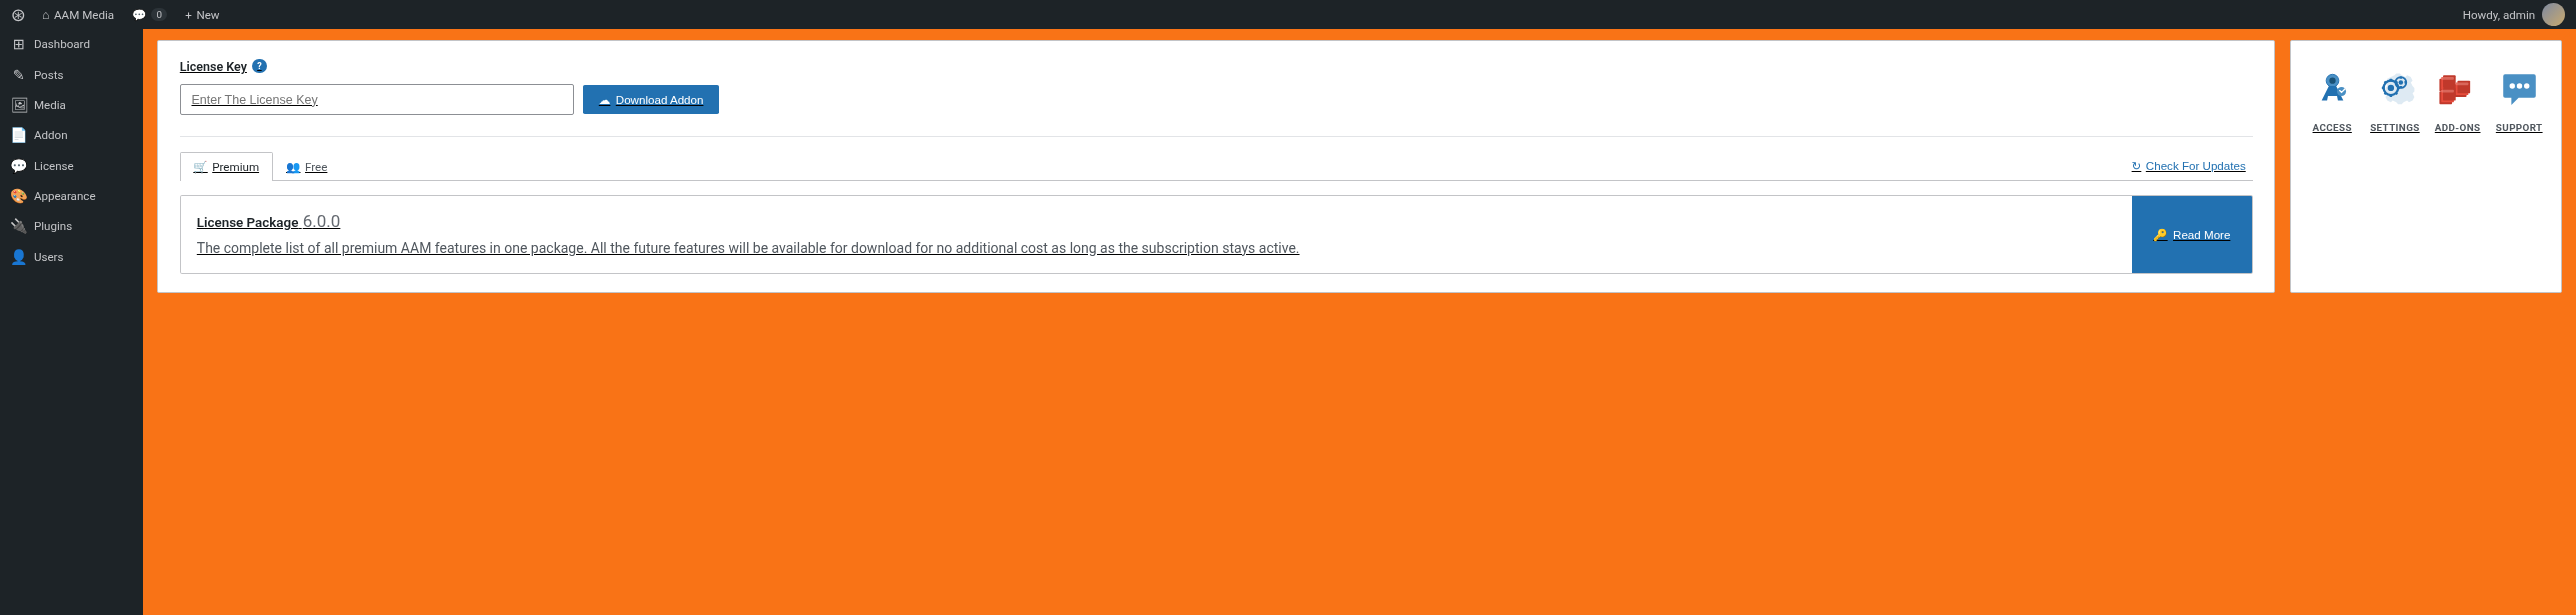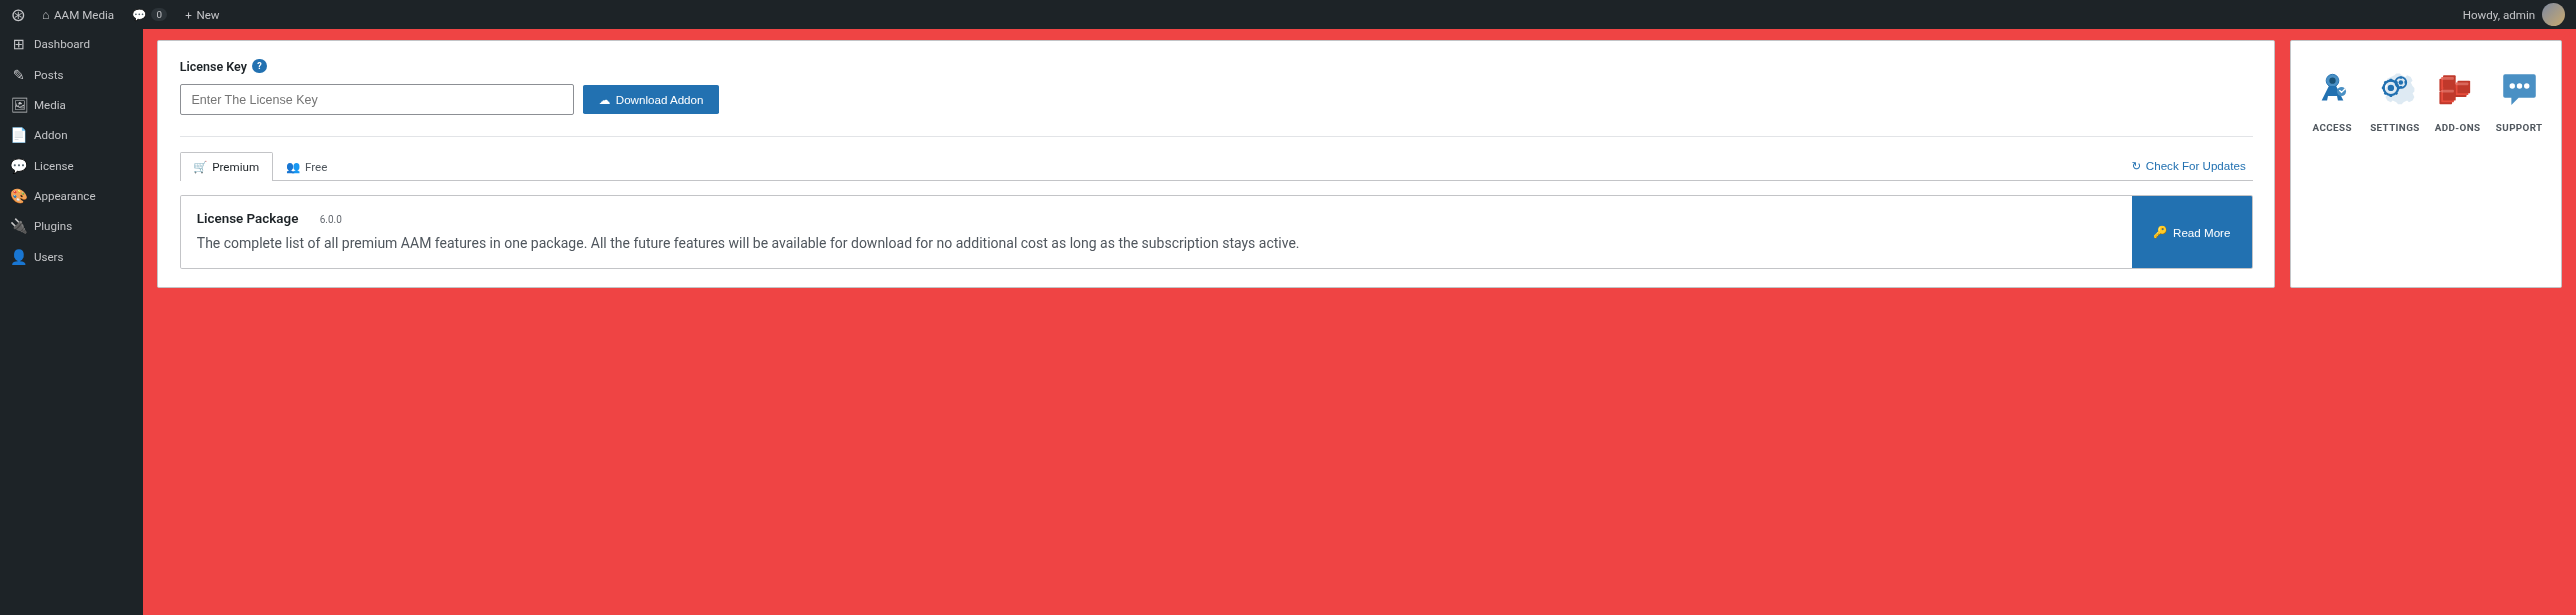--- a/index.html
+++ b/index.html
@@ -62,21 +62,22 @@
       padding: 7.2px 10.7px;
       color: #c3c4c7; cursor: pointer;
       font-size: 11.6px; font-weight: 400;
     }
     .menu-icon { font-size: 14.3px; width: 16px; text-align: center; }
 
     
     #wpcontent {
       flex: 1;
       padding: 10.7px 14.3px;
-      background: #ef4444;
+      background: #f97316;
+      text-decoration: underline;
     }
 
     .content-wrapper {
       display: flex; gap: 14.3px;
     }
 
     
     .main-panel {
       flex: 1;
       background: #fff;
@@ -159,22 +160,22 @@
       overflow: hidden;
     }
     .package-info {
       flex: 1; padding: 14.3px 16px;
     }
     .package-title {
       font-size: 13.4px; font-weight: 600; color: #1d2327;
       margin-bottom: 7.2px;
     }
     .package-version {
-      font-size: 10px; font-weight: 400; color: #646970;
-      margin-left: 18px;
+      font-size: 17px; font-weight: 400; color: #646970;
+      margin-left: 1px;
     }
     .package-desc {
       font-size: 14px; color: #50575e; line-height: 1.5;
     }
     .package-action {
       background: #2271b1;
       display: flex; align-items: center; justify-content: center;
       padding: 0 21.5px; min-width: 116px;
       cursor: pointer;
     }

